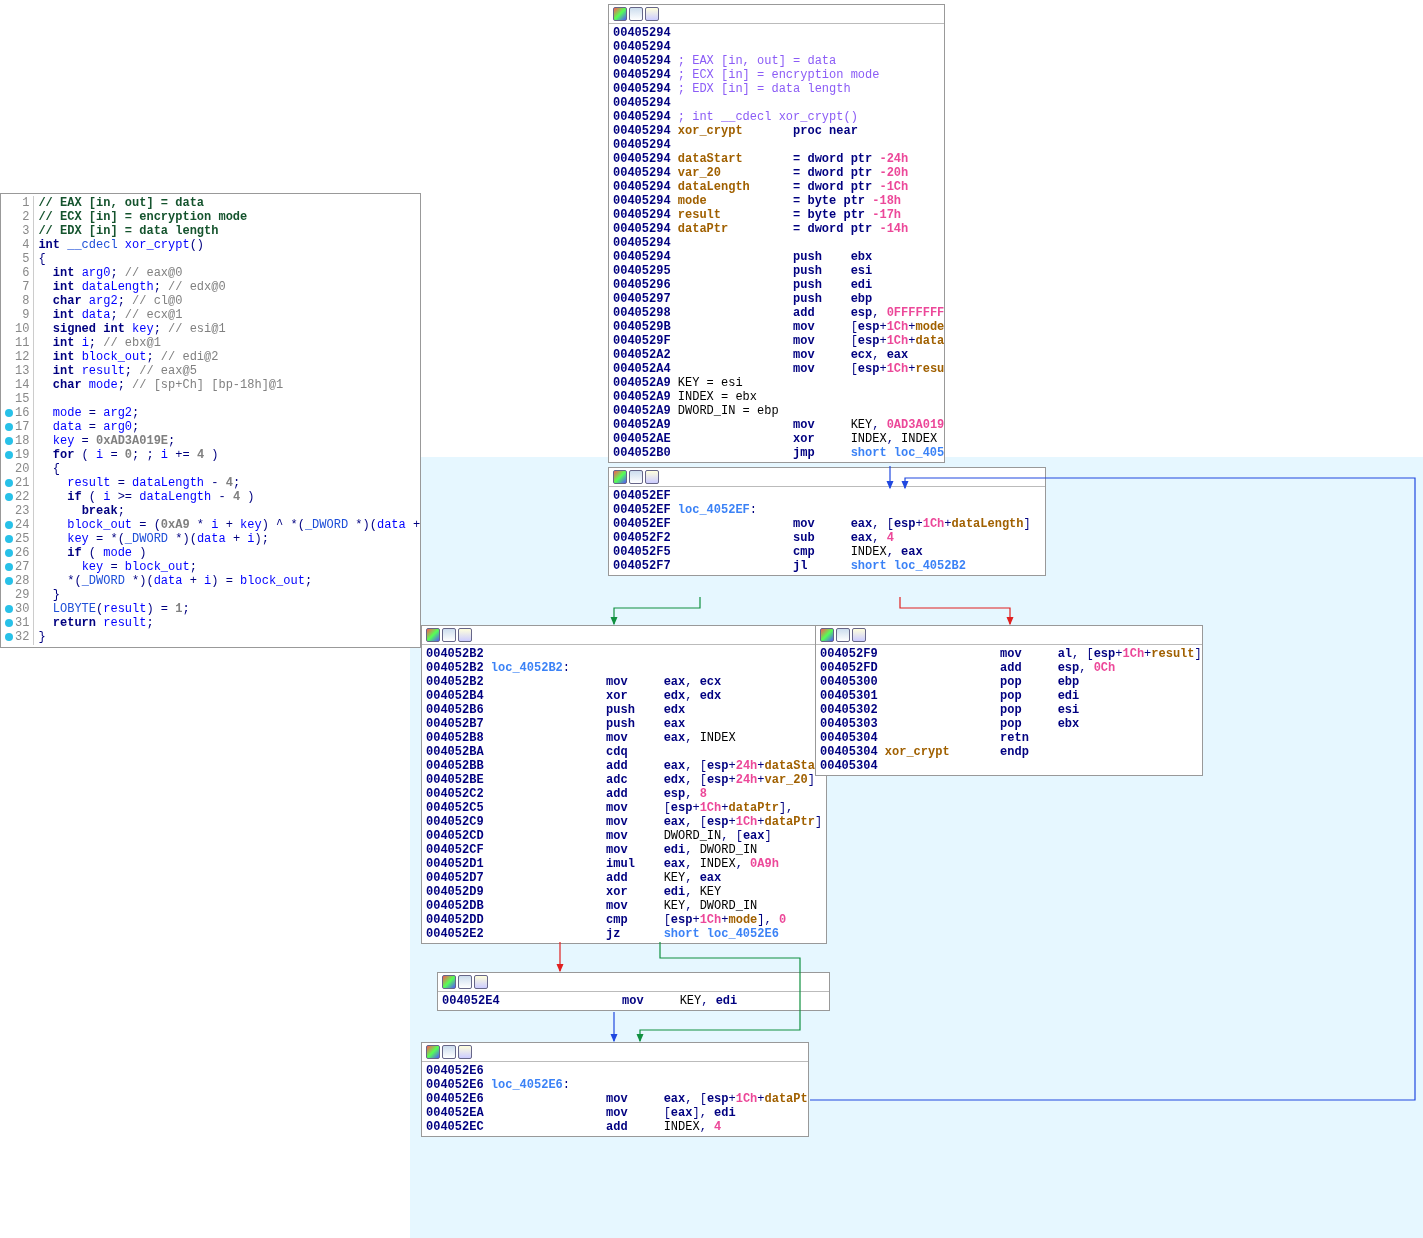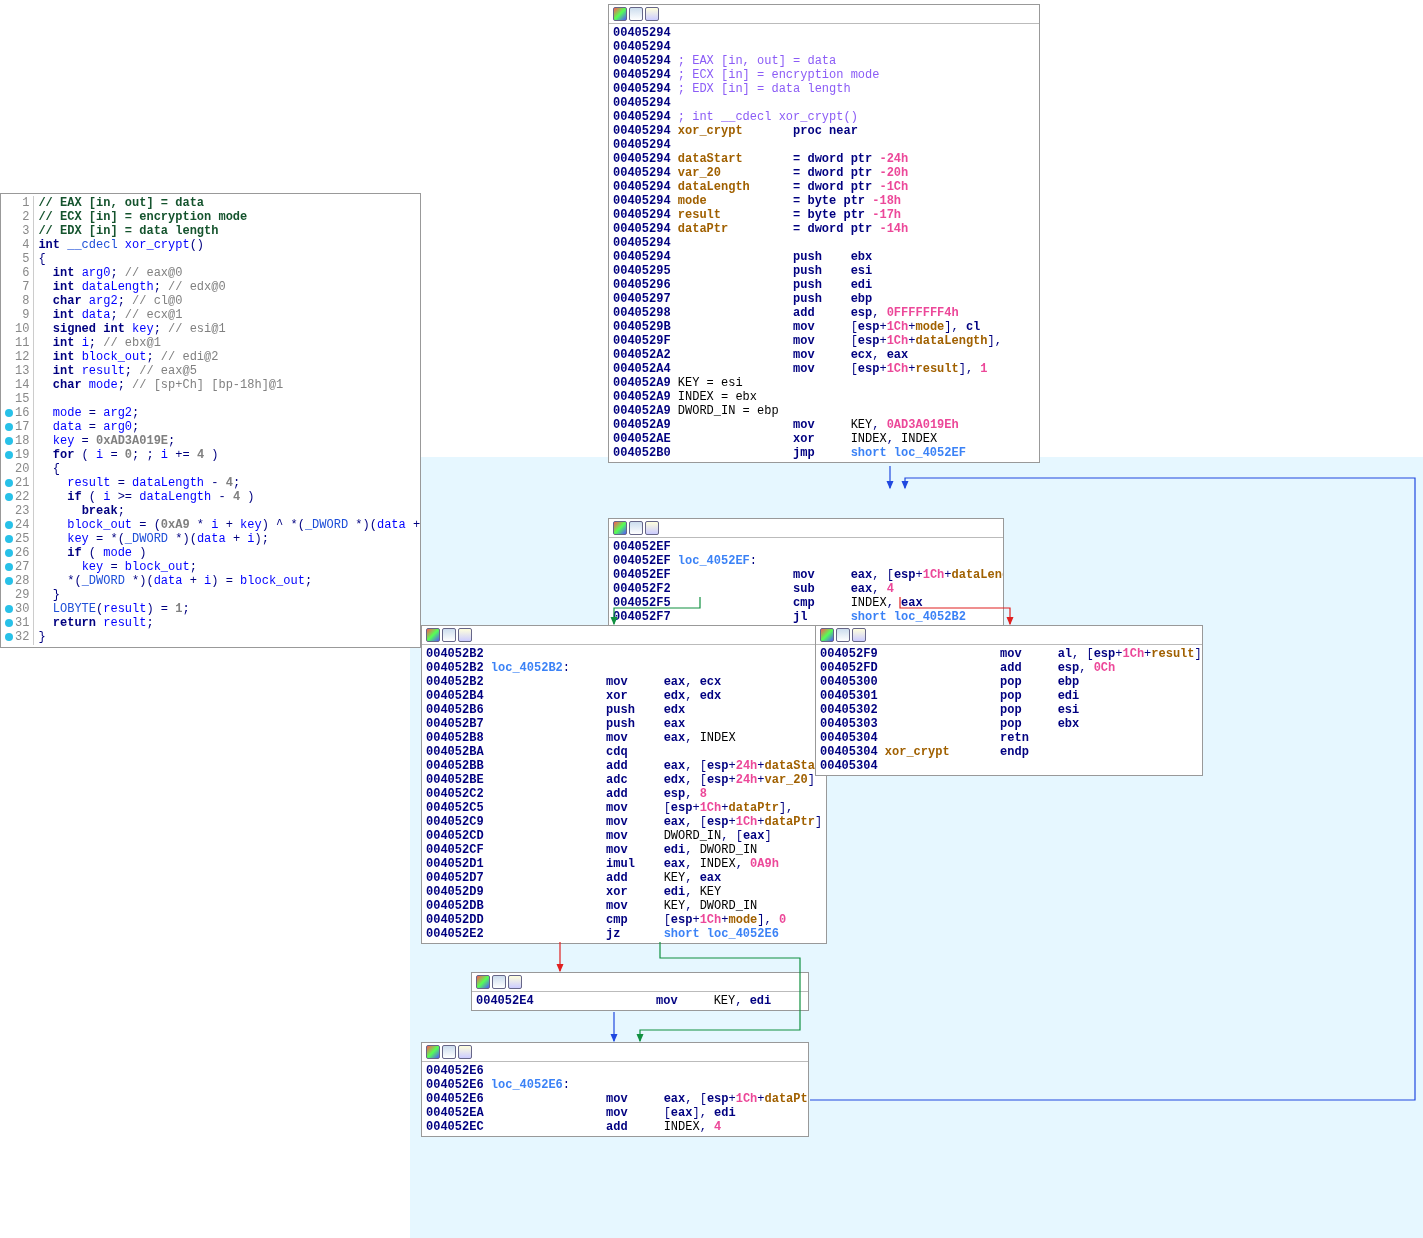--- a/index.html
+++ b/index.html
@@ -100,30 +100,30 @@
 
 <div class="canvas">
 
   <div class="graphbg" style="left:410px; top:457px; width:1013px; height:781px;"></div>
 
   <div class="codepanel" style="left:0px; top:193px; width:421px; height:455px;">
     <div class="codebody" id="decompile-body" style="height:100%; display:flex;">
     <div style="float: left; width: 12px;"><div style="height: 14px;"></div><div style="height: 14px;"></div><div style="height: 14px;"></div><div style="height: 14px;"></div><div style="height: 14px;"></div><div style="height: 14px;"></div><div style="height: 14px;"></div><div style="height: 14px;"></div><div style="height: 14px;"></div><div style="height: 14px;"></div><div style="height: 14px;"></div><div style="height: 14px;"></div><div style="height: 14px;"></div><div style="height: 14px;"></div><div style="height: 14px;"></div><div style="height: 14px;"><span class="dot"></span></div><div style="height: 14px;"><span class="dot"></span></div><div style="height: 14px;"><span class="dot"></span></div><div style="height: 14px;"><span class="dot"></span></div><div style="height: 14px;"></div><div style="height: 14px;"><span class="dot"></span></div><div style="height: 14px;"><span class="dot"></span></div><div style="height: 14px;"></div><div style="height: 14px;"><span class="dot"></span></div><div style="height: 14px;"><span class="dot"></span></div><div style="height: 14px;"><span class="dot"></span></div><div style="height: 14px;"><span class="dot"></span></div><div style="height: 14px;"><span class="dot"></span></div><div style="height: 14px;"></div><div style="height: 14px;"><span class="dot"></span></div><div style="height: 14px;"><span class="dot"></span></div><div style="height: 14px;"><span class="dot"></span></div></div><div class="gutter" style="width: 26px;"><div>1</div><div>2</div><div>3</div><div>4</div><div>5</div><div>6</div><div>7</div><div>8</div><div>9</div><div>10</div><div>11</div><div>12</div><div>13</div><div>14</div><div>15</div><div>16</div><div>17</div><div>18</div><div>19</div><div>20</div><div>21</div><div>22</div><div>23</div><div>24</div><div>25</div><div>26</div><div>27</div><div>28</div><div>29</div><div>30</div><div>31</div><div>32</div></div><div style="flex: 1 1 0%;"><div class="line"><span class="cmtB">// EAX [in, out] = data</span></div><div class="line"><span class="cmtB">// ECX [in] = encryption mode</span></div><div class="line"><span class="cmtB">// EDX [in] = data length</span></div><div class="line"><span class="kw">int</span> <span class="macro">__cdecl</span> <span class="sym">xor_crypt</span>()</div><div class="line">{</div><div class="line">  <span class="kw">int</span> <span class="sym">arg0</span>; <span class="cmt">// eax@0</span></div><div class="line">  <span class="kw">int</span> <span class="sym">dataLength</span>; <span class="cmt">// edx@0</span></div><div class="line">  <span class="kw">char</span> <span class="sym">arg2</span>; <span class="cmt">// cl@0</span></div><div class="line">  <span class="kw">int</span> <span class="sym">data</span>; <span class="cmt">// ecx@1</span></div><div class="line">  <span class="kw">signed</span> <span class="kw">int</span> <span class="sym">key</span>; <span class="cmt">// esi@1</span></div><div class="line">  <span class="kw">int</span> <span class="sym">i</span>; <span class="cmt">// ebx@1</span></div><div class="line">  <span class="kw">int</span> <span class="sym">block_out</span>; <span class="cmt">// edi@2</span></div><div class="line">  <span class="kw">int</span> <span class="sym">result</span>; <span class="cmt">// eax@5</span></div><div class="line">  <span class="kw">char</span> <span class="sym">mode</span>; <span class="cmt">// [sp+Ch] [bp-18h]@1</span></div><div class="line"></div><div class="line">  <span class="sym">mode</span> = <span class="sym">arg2</span>;</div><div class="line">  <span class="sym">data</span> = <span class="sym">arg0</span>;</div><div class="line">  <span class="sym">key</span> = <span class="decN">0xAD3A019E</span>;</div><div class="line">  <span class="kw">for</span> ( <span class="sym">i</span> = <span class="decN">0</span>; ; <span class="sym">i</span> += <span class="decN">4</span> )</div><div class="line">  {</div><div class="line">    <span class="sym">result</span> = <span class="sym">dataLength</span> - <span class="decN">4</span>;</div><div class="line">    <span class="kw">if</span> ( <span class="sym">i</span> &gt;= <span class="sym">dataLength</span> - <span class="decN">4</span> )</div><div class="line">      <span class="kw">break</span>;</div><div class="line">    <span class="sym">block_out</span> = (<span class="decN">0xA9</span> * <span class="sym">i</span> + <span class="sym">key</span>) ^ *(<span class="macro">_DWORD</span> *)(<span class="sym">data</span> + );</div><div class="line">    <span class="sym">key</span> = *(<span class="macro">_DWORD</span> *)(<span class="sym">data</span> + <span class="sym">i</span>);</div><div class="line">    <span class="kw">if</span> ( <span class="sym">mode</span> )</div><div class="line">      <span class="sym">key</span> = <span class="sym">block_out</span>;</div><div class="line">    *(<span class="macro">_DWORD</span> *)(<span class="sym">data</span> + <span class="sym">i</span>) = <span class="sym">block_out</span>;</div><div class="line">  }</div><div class="line">  <span class="macro">LOBYTE</span>(<span class="sym">result</span>) = <span class="decN">1</span>;</div><div class="line">  <span class="kw">return</span> <span class="sym">result</span>;</div><div class="line">}</div></div></div>
   </div>
 
-  <div class="codepanel" style="left:608px; top:4px; width:432px;">
+  <div class="codepanel" style="left:608px; top:4px; width:337px;">
     <div class="titlebar">
       <span class="tb-icon"></span>
       <span class="tb-icon b"></span>
       <span class="tb-icon c"></span>
     </div>
     <div class="codebody" id="blk1-body"><div class="line"><span class="addr">00405294</span></div><div class="line"><span class="addr">00405294</span></div><div class="line"><span class="addr">00405294</span> <span class="gray">; EAX [in, out] = data</span></div><div class="line"><span class="addr">00405294</span> <span class="gray">; ECX [in] = encryption mode</span></div><div class="line"><span class="addr">00405294</span> <span class="gray">; EDX [in] = data length</span></div><div class="line"><span class="addr">00405294</span></div><div class="line"><span class="addr">00405294</span> <span class="gray">; int __cdecl xor_crypt()</span></div><div class="line"><span class="addr">00405294</span> <span class="symB">xor_crypt</span>       <span class="kw">proc near</span></div><div class="line"><span class="addr">00405294</span></div><div class="line"><span class="addr">00405294</span> <span class="symB">dataStart</span>       <span class="kw">= dword ptr</span> <span class="num">-24h</span></div><div class="line"><span class="addr">00405294</span> <span class="symB">var_20</span>          <span class="kw">= dword ptr</span> <span class="num">-20h</span></div><div class="line"><span class="addr">00405294</span> <span class="symB">dataLength</span>      <span class="kw">= dword ptr</span> <span class="num">-1Ch</span></div><div class="line"><span class="addr">00405294</span> <span class="symB">mode</span>            <span class="kw">= byte ptr</span> <span class="num">-18h</span></div><div class="line"><span class="addr">00405294</span> <span class="symB">result</span>          <span class="kw">= byte ptr</span> <span class="num">-17h</span></div><div class="line"><span class="addr">00405294</span> <span class="symB">dataPtr</span>         <span class="kw">= dword ptr</span> <span class="num">-14h</span></div><div class="line"><span class="addr">00405294</span></div><div class="line"><span class="addr">00405294</span>                 <span class="mnem">push</span>    <span class="reg">ebx</span></div><div class="line"><span class="addr">00405295</span>                 <span class="mnem">push</span>    <span class="reg">esi</span></div><div class="line"><span class="addr">00405296</span>                 <span class="mnem">push</span>    <span class="reg">edi</span></div><div class="line"><span class="addr">00405297</span>                 <span class="mnem">push</span>    <span class="reg">ebp</span></div><div class="line"><span class="addr">00405298</span>                 <span class="mnem">add</span>     <span class="reg">esp</span>, <span class="num">0FFFFFFF4h</span></div><div class="line"><span class="addr">0040529B</span>                 <span class="mnem">mov</span>     [<span class="reg">esp</span>+<span class="num">1Ch</span>+<span class="symB">mode</span>], <span class="reg">cl</span></div><div class="line"><span class="addr">0040529F</span>                 <span class="mnem">mov</span>     [<span class="reg">esp</span>+<span class="num">1Ch</span>+<span class="symB">dataLength</span>], </div><div class="line"><span class="addr">004052A2</span>                 <span class="mnem">mov</span>     <span class="reg">ecx</span>, <span class="reg">eax</span></div><div class="line"><span class="addr">004052A4</span>                 <span class="mnem">mov</span>     [<span class="reg">esp</span>+<span class="num">1Ch</span>+<span class="symB">result</span>], <span class="num">1</span></div><div class="line"><span class="addr">004052A9</span> <span class="blk">KEY = esi</span></div><div class="line"><span class="addr">004052A9</span> <span class="blk">INDEX = ebx</span></div><div class="line"><span class="addr">004052A9</span> <span class="blk">DWORD_IN = ebp</span></div><div class="line"><span class="addr">004052A9</span>                 <span class="mnem">mov</span>     <span class="blk">KEY</span>, <span class="num">0AD3A019Eh</span></div><div class="line"><span class="addr">004052AE</span>                 <span class="mnem">xor</span>     <span class="blk">INDEX</span>, <span class="blk">INDEX</span></div><div class="line"><span class="addr">004052B0</span>                 <span class="mnem">jmp</span>     <span class="loc">short loc_4052EF</span></div></div>
   </div>
 
-  <div class="codepanel" style="left:608px; top:518px; width:396px;">
+  <div class="codepanel" style="left:608px; top:467px; width:438px;">
     <div class="titlebar">
       <span class="tb-icon"></span>
       <span class="tb-icon b"></span>
       <span class="tb-icon c"></span>
     </div>
     <div class="codebody" id="blk2-body"><div class="line"><span class="addr">004052EF</span></div><div class="line"><span class="addr">004052EF</span> <span class="loc">loc_4052EF</span>:</div><div class="line"><span class="addr">004052EF</span>                 <span class="mnem">mov</span>     <span class="reg">eax</span>, [<span class="reg">esp</span>+<span class="num">1Ch</span>+<span class="symB">dataLength</span>]</div><div class="line"><span class="addr">004052F2</span>                 <span class="mnem">sub</span>     <span class="reg">eax</span>, <span class="num">4</span></div><div class="line"><span class="addr">004052F5</span>                 <span class="mnem">cmp</span>     <span class="blk">INDEX</span>, <span class="reg">eax</span></div><div class="line"><span class="addr">004052F7</span>                 <span class="mnem">jl</span>      <span class="loc">short loc_4052B2</span></div></div>
   </div>
 
   <div class="codepanel" style="left:421px; top:625px; width:406px;">
     <div class="titlebar">
@@ -136,21 +136,21 @@
 
   <div class="codepanel" style="left:815px; top:625px; width:388px;">
     <div class="titlebar">
       <span class="tb-icon"></span>
       <span class="tb-icon b"></span>
       <span class="tb-icon c"></span>
     </div>
     <div class="codebody" id="blk4-body"><div class="line"><span class="addr">004052F9</span>                 <span class="mnem">mov</span>     <span class="reg">al</span>, [<span class="reg">esp</span>+<span class="num">1Ch</span>+<span class="symB">result</span>]</div><div class="line"><span class="addr">004052FD</span>                 <span class="mnem">add</span>     <span class="reg">esp</span>, <span class="num">0Ch</span></div><div class="line"><span class="addr">00405300</span>                 <span class="mnem">pop</span>     <span class="reg">ebp</span></div><div class="line"><span class="addr">00405301</span>                 <span class="mnem">pop</span>     <span class="reg">edi</span></div><div class="line"><span class="addr">00405302</span>                 <span class="mnem">pop</span>     <span class="reg">esi</span></div><div class="line"><span class="addr">00405303</span>                 <span class="mnem">pop</span>     <span class="reg">ebx</span></div><div class="line"><span class="addr">00405304</span>                 <span class="mnem">retn</span></div><div class="line"><span class="addr">00405304</span> <span class="symB">xor_crypt</span>       <span class="kw">endp</span></div><div class="line"><span class="addr">00405304</span></div></div>
   </div>
 
-  <div class="codepanel" style="left:471px; top:972px; width:338px;">
+  <div class="codepanel" style="left:437px; top:972px; width:393px;">
     <div class="titlebar">
       <span class="tb-icon"></span>
       <span class="tb-icon b"></span>
       <span class="tb-icon c"></span>
     </div>
     <div class="codebody" id="blk5-body"><div class="line"><span class="addr">004052E4</span>                 <span class="mnem">mov</span>     <span class="blk">KEY</span>, <span class="reg">edi</span></div></div>
   </div>
 
   <div class="codepanel" style="left:421px; top:1042px; width:388px;">
     <div class="titlebar">

